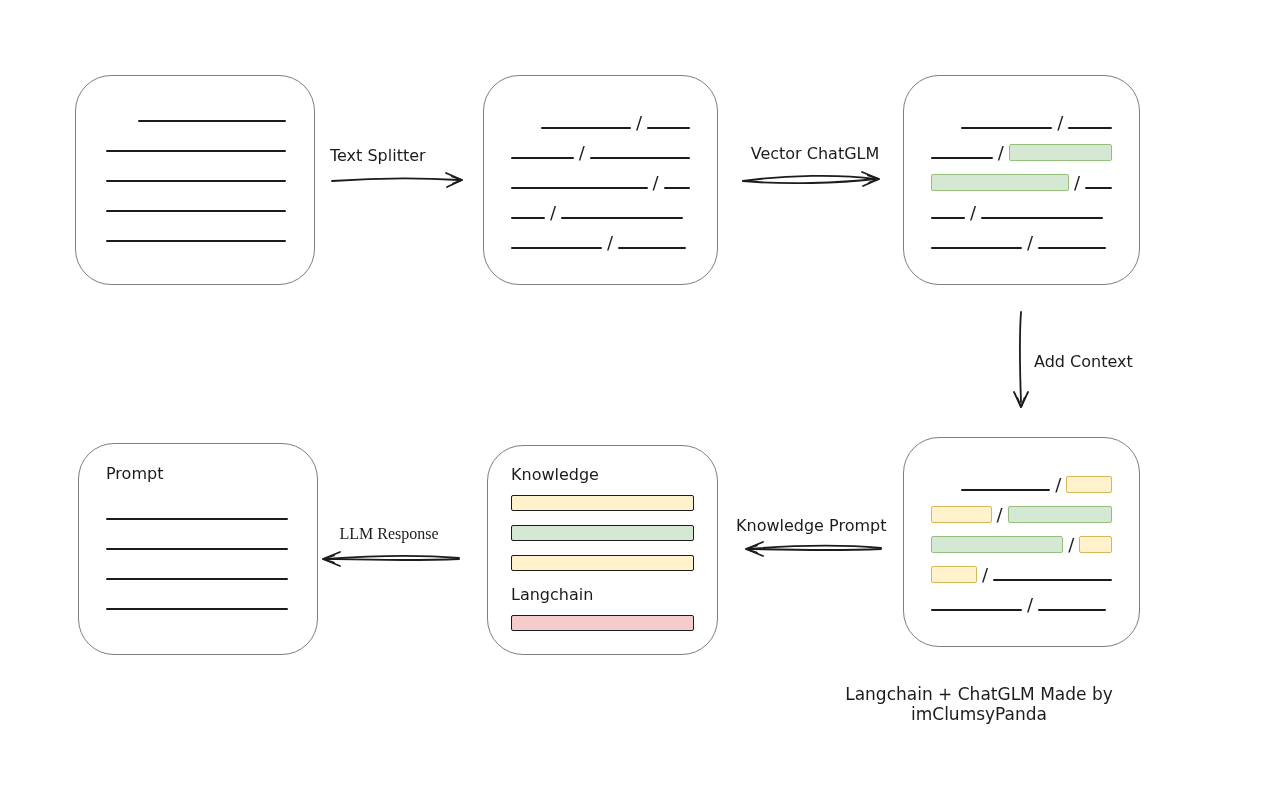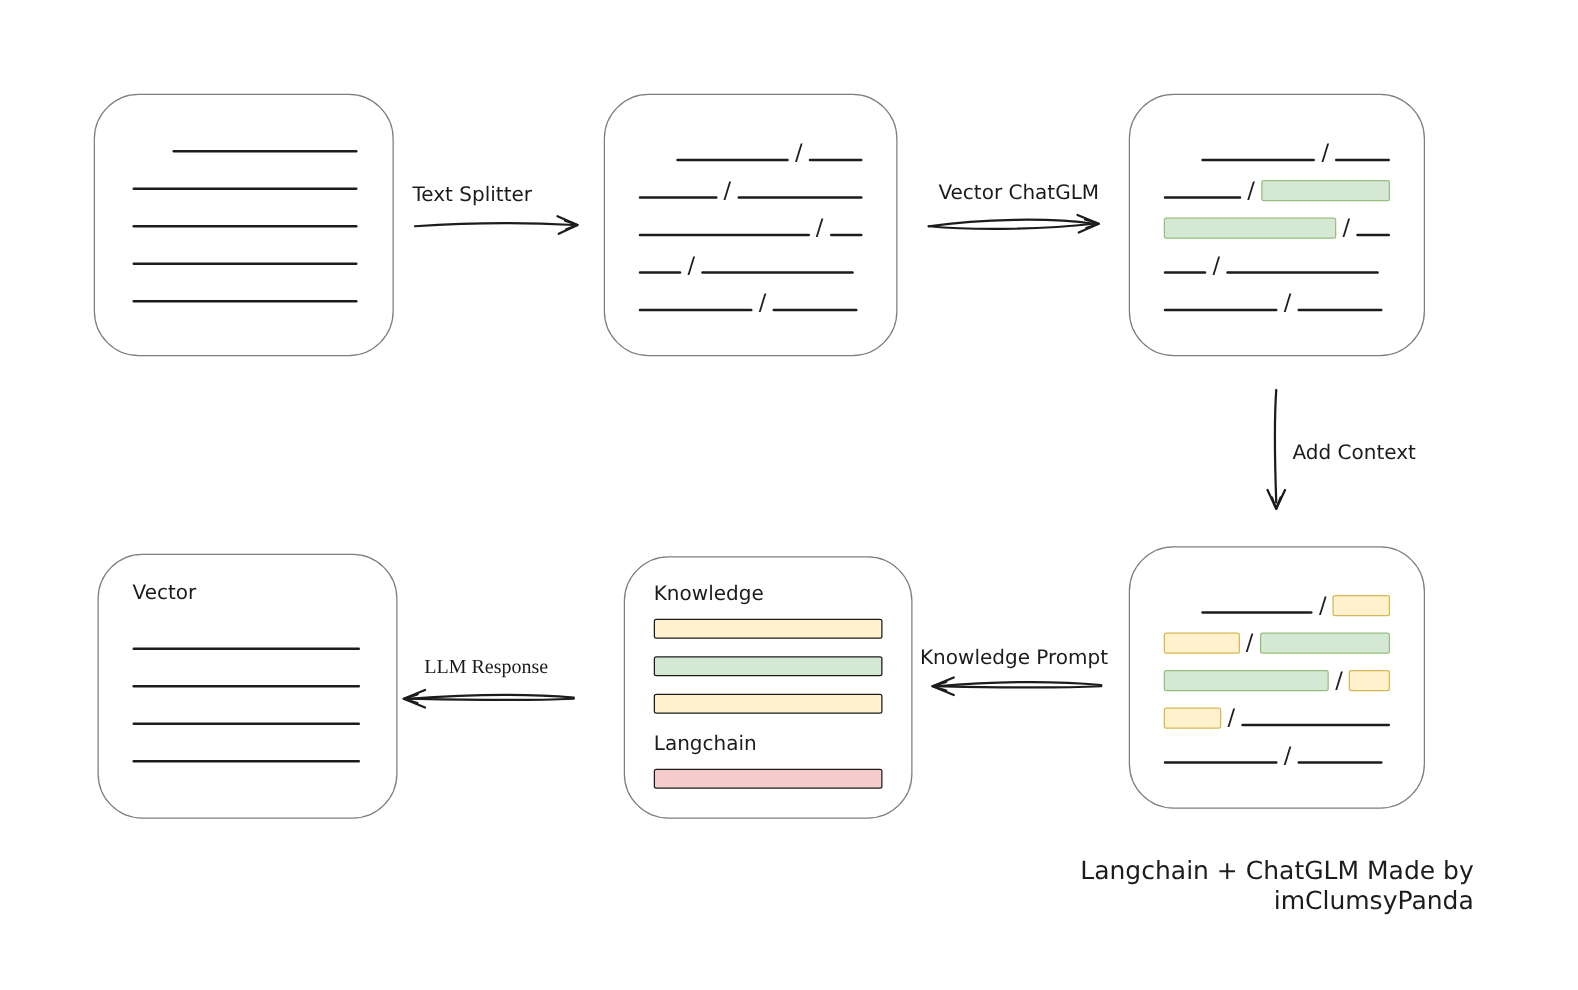--- a/index.html
+++ b/index.html
@@ -6,21 +6,21 @@
   html,body { background:#ffffff; }
   body { font-family:"DejaVu Sans","Liberation Sans",sans-serif; color:var(--ink,#1c1c1c); }
   .canvas { position:relative; width:1262px; height:792px; background:#ffffff; overflow:hidden; }
 
   
   .box { position:absolute; background:#ffffff; border:1.5px solid var(--box-border,#7e7e7e); border-radius:36px; }
   .box-source  { left:75px;  top:75px;  width:240px; height:210px; }
   .box-split   { left:483px; top:75px;  width:235px; height:210px; }
   .box-matched { left:903px; top:75px;  width:237px; height:210px; }
   .box-context { left:903px; top:437px; width:237px; height:210px; }
-  .box-prompt  { left:487px; top:445px; width:231px; height:210px;margin-left:12px; }
+  .box-prompt  { left:487px; top:445px; width:231px; height:210px; }
   .box-answer  { left:78px;  top:443px; width:240px; height:212px; }
 
   
   .lines { display:flex; flex-direction:column; gap:28px; }
   .pad-source { padding:44px 30px 0; }
   .seg-line { height:2px; background:var(--ink,#1c1c1c); border-radius:1px; }
 
   
   .rows { display:flex; flex-direction:column; gap:13px; padding:38px 27px 0; }
   .chunk-row { display:flex; align-items:flex-end; height:17px; }
@@ -52,21 +52,21 @@
   .lbl-lr { left:316px;  top:524px; width:146px; text-align:center;font-family:Liberation Serif, serif; }
 
   .arr { position:absolute; overflow:visible; }
   .arr path { fill:none; stroke:var(--ink,#1c1c1c); stroke-width:1.8; stroke-linecap:round; stroke-linejoin:round; }
   .arr-ts { left:330px; top:170px; }
   .arr-vs { left:740px; top:168px; }
   .arr-ac { left:1008px; top:308px; }
   .arr-gp { left:736px; top:538px; }
   .arr-lr { left:312px; top:548px; }
 
-  .footer { position:absolute; left:779px; top:684px; width:400px; text-align:right; font-size:20px; font-weight:500; }
+  .footer { position:absolute; left:779px; top:684px; width:400px; text-align:center; font-size:17px; font-weight:500; }
 </style>
 </head>
 <body>
 
 <div class="canvas">
 
   <div class="box box-source">
     <div class="lines pad-source">
         <div class="seg-line" style="width: 148px; margin-left: 32px;"></div>
         <div class="seg-line" style="width: 180px; margin-left: 0px;"></div>
@@ -214,21 +214,21 @@
   <div class="label lbl-lr">LLM Response</div>
   <svg class="arr arr-lr" width="150" height="22">
     <path d="M147,10 C100,6 55,8 14,11"></path>
     <path d="M147,11 C100,13 62,12 14,11"></path>
     <path d="M28,4 L11,11 L28,18"></path>
     <path d="M22,7.5 L11,11 L22,14.5"></path>
   </svg>
 
   <div class="box box-answer">
     <div class="answer-pad">
-      <div class="p-title">Vector</div>
+      <div class="p-title">Prompt</div>
       <div class="lines answer-lines">
           <div class="seg-line" style="width: 182px; margin-left: 0px;"></div>
           <div class="seg-line" style="width: 182px; margin-left: 0px;"></div>
           <div class="seg-line" style="width: 182px; margin-left: 0px;"></div>
           <div class="seg-line" style="width: 182px; margin-left: 0px;"></div>
         </div>
     </div>
   </div>
 
   <div class="footer">Langchain + ChatGLM Made by imClumsyPanda</div>

